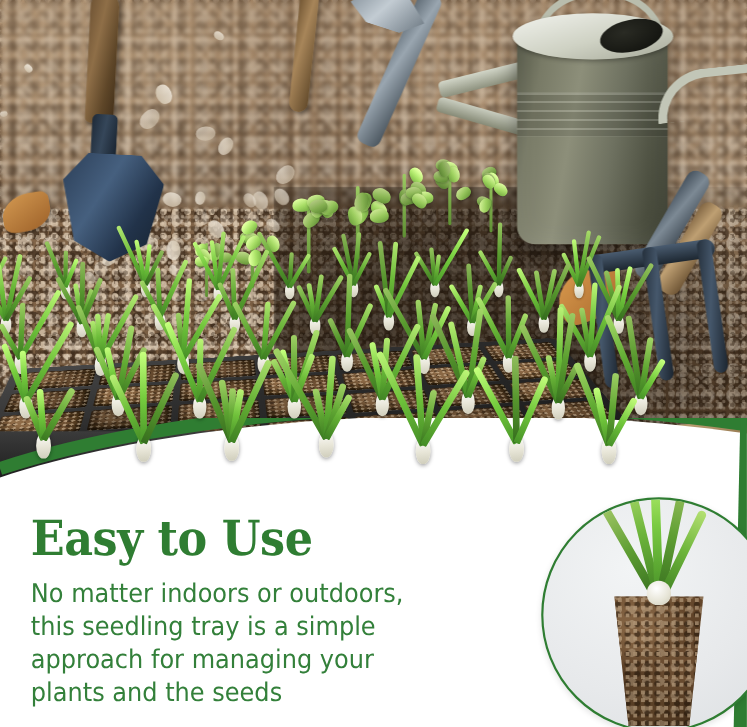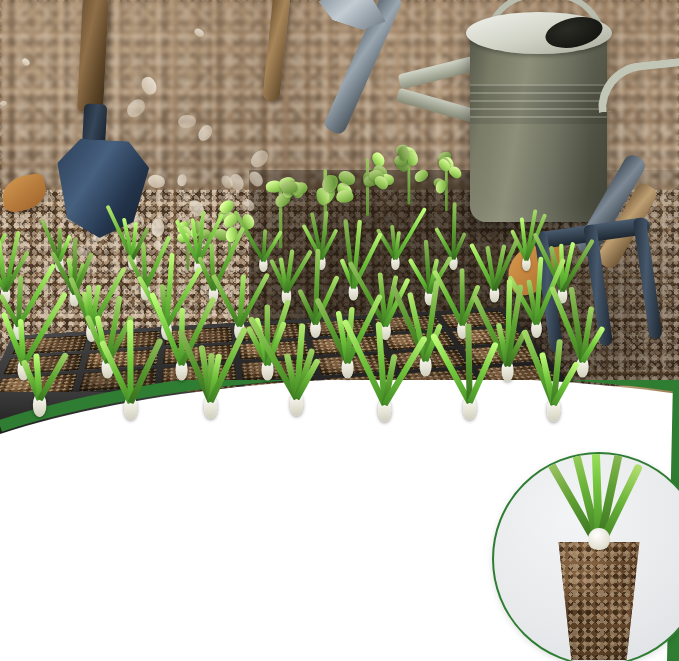--- a/index.html
+++ b/index.html
@@ -831,20 +831,29 @@
 
   <div class="curve-wrap">
     <svg class="panel-svg" viewBox="0 0 679 281" preserveAspectRatio="none">
       <path d="M0,54 C150,4 420,-22 679,14 L679,281 L0,281 Z" fill="#ffffff"></path>
       <path d="M0,46 C150,-4 420,-30 679,6" fill="none" stroke="#2f7d32" stroke-width="12"></path>
       <path d="M673,0 L679,0 L679,281 L667,281 Z" fill="#2f7d32"></path>
       <path d="M0,54 C150,4 420,-22 679,14 L679,281 L0,281 Z" fill="#ffffff" opacity="0"></path>
     </svg>
   </div>
 
+  <div class="copy">
+    <div class="headline">Easy to Use</div>
+    <div class="body-copy" id="body-copy">
+        <span>No matter indoors or outdoors,</span>
+        <span>this seedling tray is a simple</span>
+        <span>approach for managing your</span>
+        <span>plants and the seeds</span>
+      </div>
+  </div>
 
   <div class="inset">
     <div id="plug-blades">
         <div class="plug-blade" style="height: 92px; transform: translateX(calc(-50% - 3px)) rotate(-30deg); filter: brightness(0.88);"></div>
         <div class="plug-blade" style="height: 112px; transform: translateX(calc(-50% - 1px)) rotate(-14deg); filter: brightness(1);"></div>
         <div class="plug-blade" style="height: 122px; transform: translateX(calc(-50% + 0px)) rotate(-2deg); filter: brightness(1.12);"></div>
         <div class="plug-blade" style="height: 108px; transform: translateX(calc(-50% + 1px)) rotate(12deg); filter: brightness(0.88);"></div>
         <div class="plug-blade" style="height: 86px; transform: translateX(calc(-50% + 3px)) rotate(26deg); filter: brightness(1);"></div>
       </div>
     <div class="plug-bulb"></div>

